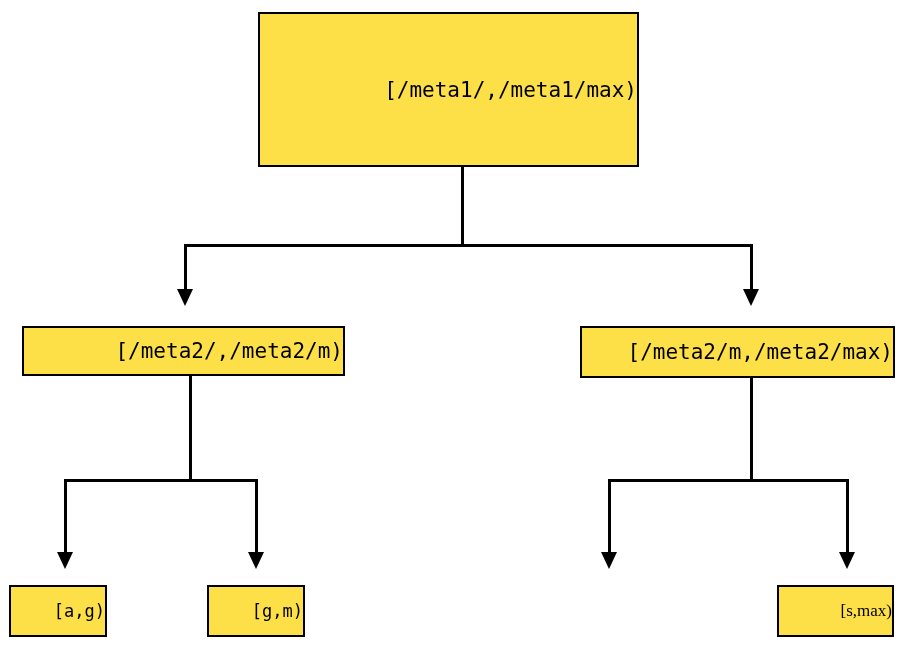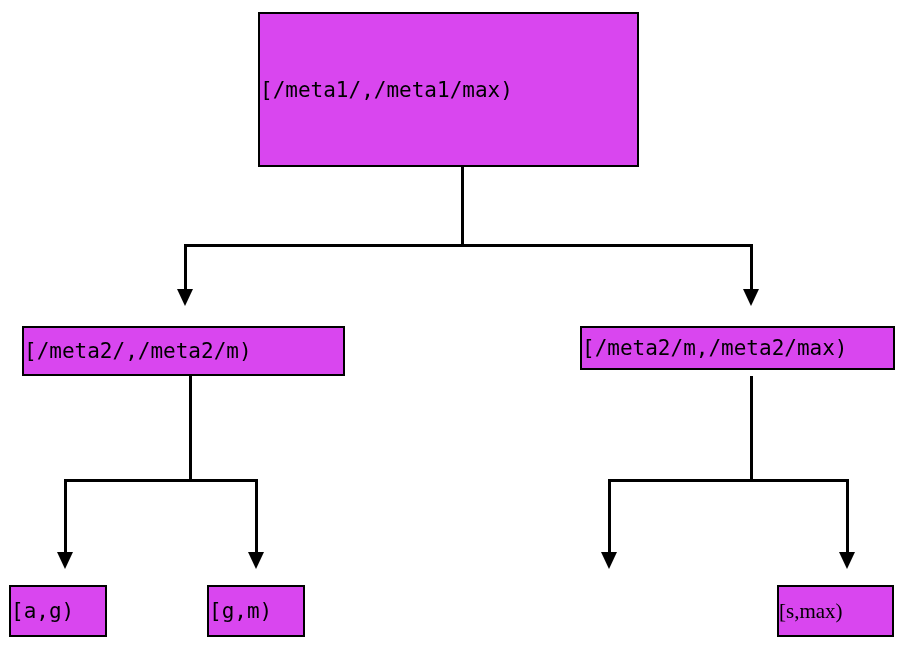--- a/index.html
+++ b/index.html
@@ -15,24 +15,24 @@
     position: relative;
     width: 912px;
     height: 652px;
     background: #ffffff;
     overflow: hidden;
   }
   .node {
     position: absolute;
     box-sizing: border-box;
     border: 2px solid #000000;
-    background: #d946ef;
+    background: #fde047;
     display: flex;
     align-items: center;
-    justify-content: flex-start;
+    justify-content: flex-end;
     color: #000000;
     white-space: pre;
   }
   .node-label {
     display: block;
     white-space: pre;
     letter-spacing: 0px;
   }
   
   #node-root {
@@ -48,21 +48,21 @@
   #node-mid-left {
     left: 22px;
     top: 326px;
     width: 323px;
     height: 50px;
   }
   #node-mid-right {
     left: 580px;
     top: 326px;
     width: 315px;
-    height: 44px;
+    height: 52px;
   }
   #node-mid-left .node-label,
   #node-mid-right .node-label {
     font-size: 21px;
   }
   
   #node-leaf-ag {
     left: 9px;
     top: 585px;
     width: 98px;
@@ -81,21 +81,21 @@
     height: 52px;
   }
   #node-leaf-smax {
     left: 777px;
     top: 585px;
     width: 117px;
     height: 52px;
     font-family: Liberation Serif, serif;
   }
   .leaf .node-label {
-    font-size: 21px;
+    font-size: 17px;
   }
   
   .edge-line {
     position: absolute;
     background: #000000;
   }
   .v-line { width: 3px; }
   .h-line { height: 3px; }
 
   

